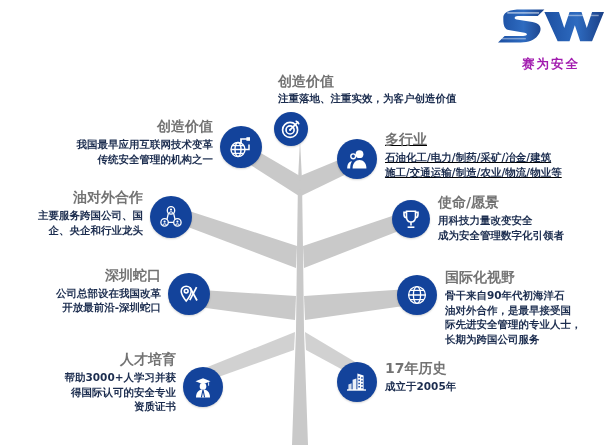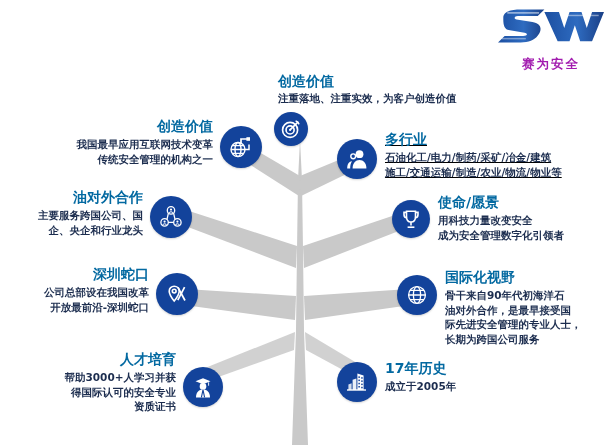--- a/index.html
+++ b/index.html
@@ -34,21 +34,21 @@
   .icon-circle{
     border-radius:50%;
     background:#13439b;
     display:flex;align-items:center;justify-content:center;
     flex:0 0 auto;
     box-shadow:0 1px 2px rgba(0,0,0,.18);
   }
   .icon-circle svg{display:block;}
 
   .ttl{
-    font-size:14px;font-weight:bold;color:#0369a1;
+    font-size:14px;font-weight:bold;color:#737373;
     line-height:17px;white-space:nowrap;margin-bottom:2px;
   }
   .desc{
     font-size:10.5px;color:#1c2d4f;line-height:14.5px;font-weight:bold;
     white-space:pre-line;
   }
   .node.center .ttl{font-size:14px;}
   .node.center .desc{white-space:nowrap;font-family:Liberation Mono, monospace;}
 </style>
 </head>
@@ -182,21 +182,21 @@
         <path d="M8.6 20.2 H15.4"></path>
       </svg>
     </div>
     <div class="txt">
       <div class="ttl">使命/愿景</div>
       <div class="desc">用科技力量改变安全
 成为安全管理数字化引领者</div>
     </div>
   </div>
 
-  <div class="node left" style="left:18px;top:266px;">
+  <div class="node left" style="left:30px;top:266px;align-items:center;">
     <div class="txt" style="width:131px;">
       <div class="ttl">深圳蛇口</div>
       <div class="desc">公司总部设在我国改革
 开放最前沿-深圳蛇口</div>
     </div>
     <div class="icon-circle" style="width:42px;height:42px;margin-top:7px;">
       <svg width="26" height="26" viewBox="0 0 26 26" fill="none" stroke="#ffffff" stroke-width="1.6">
         <path d="M10.2 5.2 C13 5.2 15.2 7.4 15.2 10.2 C15.2 13.8 10.2 20 10.2 20 C10.2 20 5.2 13.8 5.2 10.2 C5.2 7.4 7.4 5.2 10.2 5.2 Z"></path>
         <circle cx="10.2" cy="10.1" r="1.9"></circle>
         <path d="M14 6.5 L21 19.5" stroke-width="1.7"></path>

